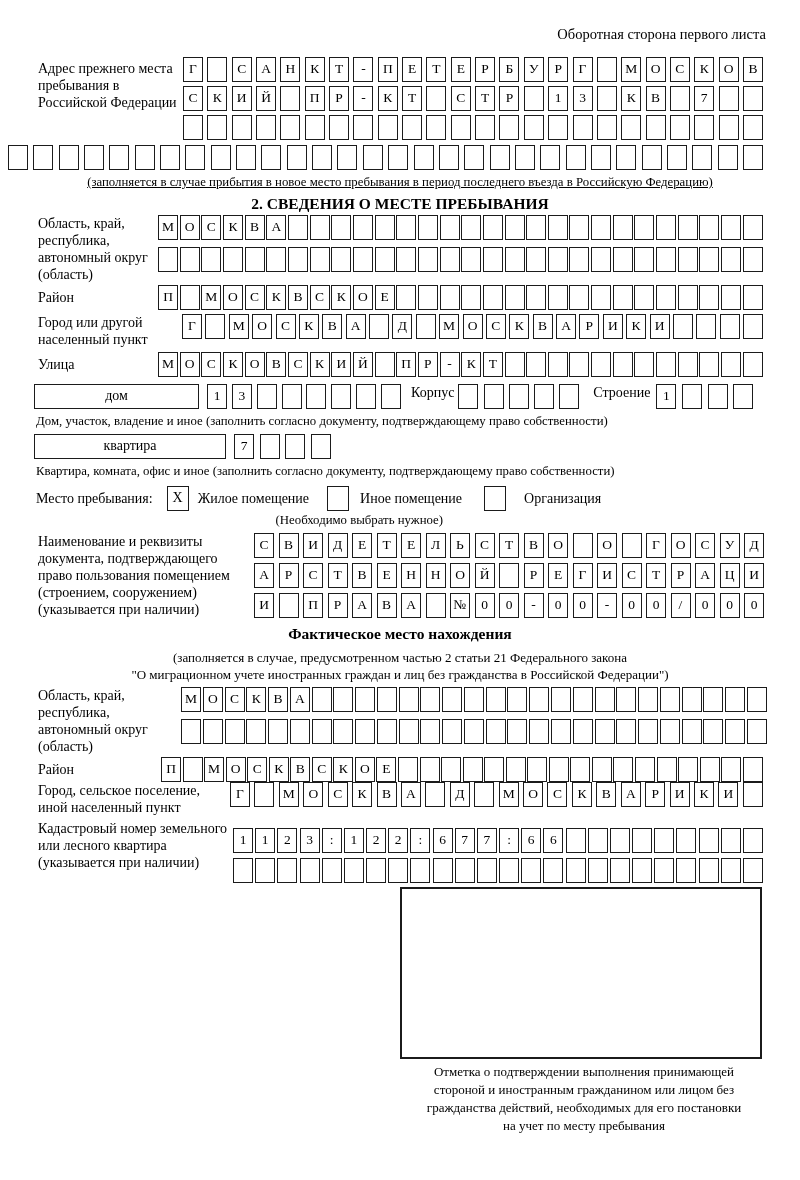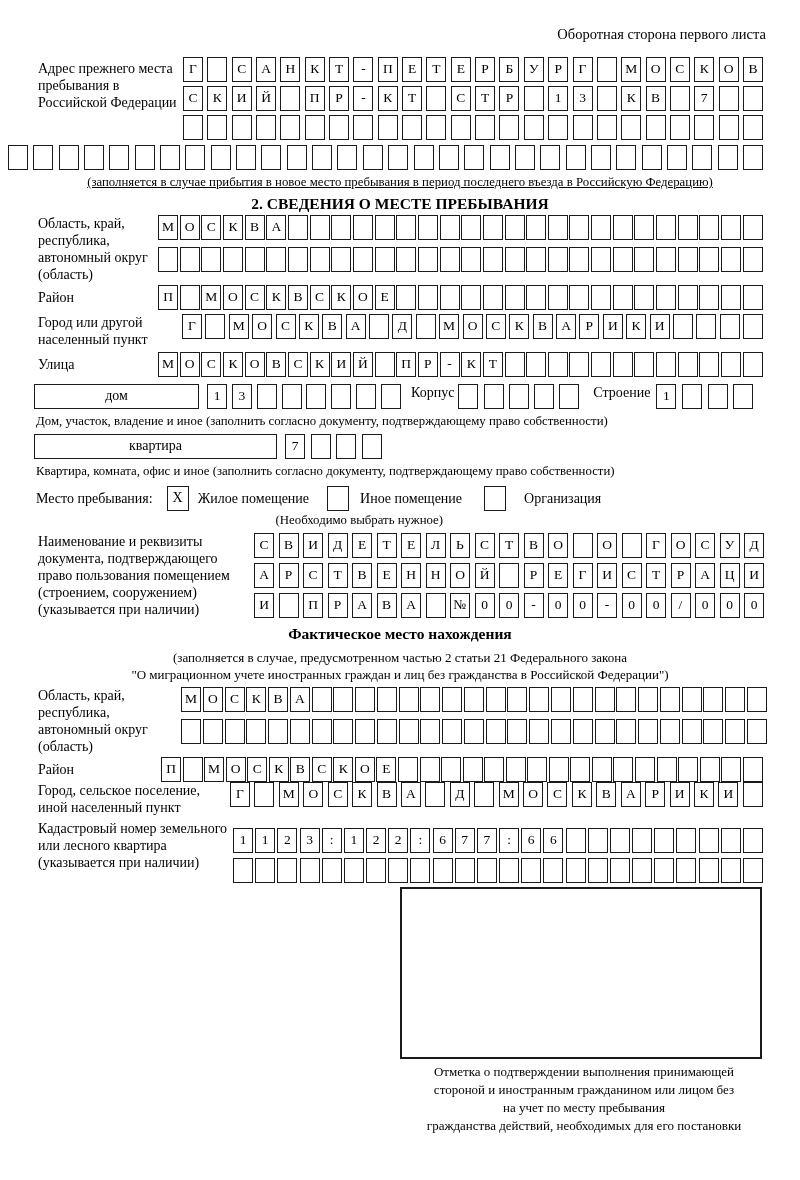--- a/index.html
+++ b/index.html
@@ -12,21 +12,21 @@
   .grid{display:flex;justify-content:space-between;flex:none;}
   .cb{box-sizing:border-box;width:20px;height:25px;border:1.7px solid #1b1b1b;
       font-size:13.5px;line-height:21px;text-align:center;flex:none;background:#fff;}
   .rows{display:flex;flex-direction:column;}
   .boxlbl{box-sizing:border-box;border:1.7px solid #1b1b1b;height:25px;line-height:21px;
       text-align:center;font-size:14px;flex:none;background:#fff;}
   .chk{box-sizing:border-box;width:22px;height:25px;border:1.7px solid #1b1b1b;
       text-align:center;font-size:14px;line-height:21px;flex:none;background:#fff;}
   .title{margin-top:4px;text-align:center;font-weight:bold;font-size:15.5px;line-height:19px;}
   .center{text-align:center;}
-  .w97{width:97px}.w121{width:121px}.w165{width:165px}.w194{width:194px}.w202{width:243px}
+  .w97{width:97px}.w121{width:121px}.w165{width:165px}.w194{width:194px}.w202{width:192px}
   .w510{width:510px}.w530{width:530px}.w533{width:533px}.w580{width:580px}.w581{width:581px}
   .w586{width:586px}.w602{width:602px}.w605{width:605px}.w755{width:755px}
 
   .sec-prev{margin:14px 0 0 38px;}
   .prev-lbl{width:145px;padding-top:3px;}
   .gap4 > .grid + .grid{margin-top:4px;}
   .gap7 > .grid + .grid{margin-top:7px;}
   .addr4{margin:5px 0 0 8px;}
   .prev-note{margin-top:4px;text-decoration:underline;}
   .blk-region1{margin:2px 0 0 38px;}
@@ -677,17 +677,17 @@
           <div class="cb"></div>
           <div class="cb"></div>
         </div>
     </div>
   </div>
 
   <div class="stamp-box"></div>
   <div class="stamp-note">
     <div>Отметка о подтверждении выполнения принимающей</div>
     <div>стороной и иностранным гражданином или лицом без</div>
+    <div>гражданства действий, необходимых для его постановки</div>
     <div>на учет по месту пребывания</div>
-    <div>гражданства действий, необходимых для его постановки</div>
   </div>
 
 </div>
 
 </body></html>

